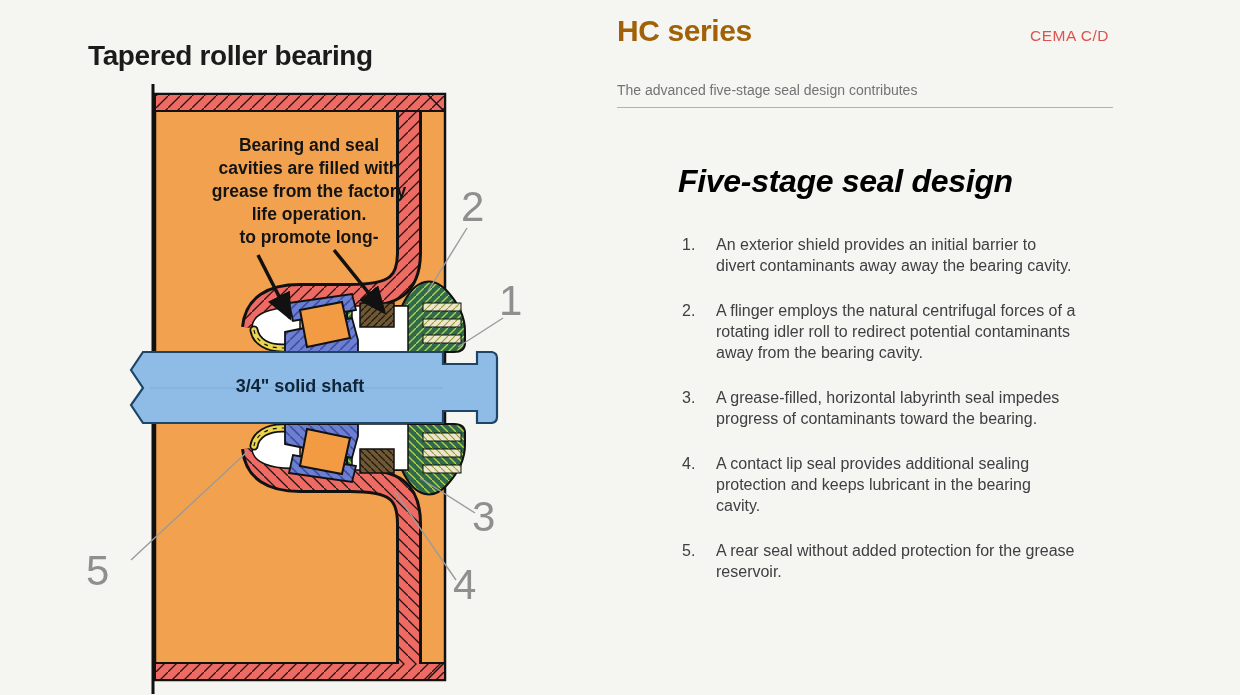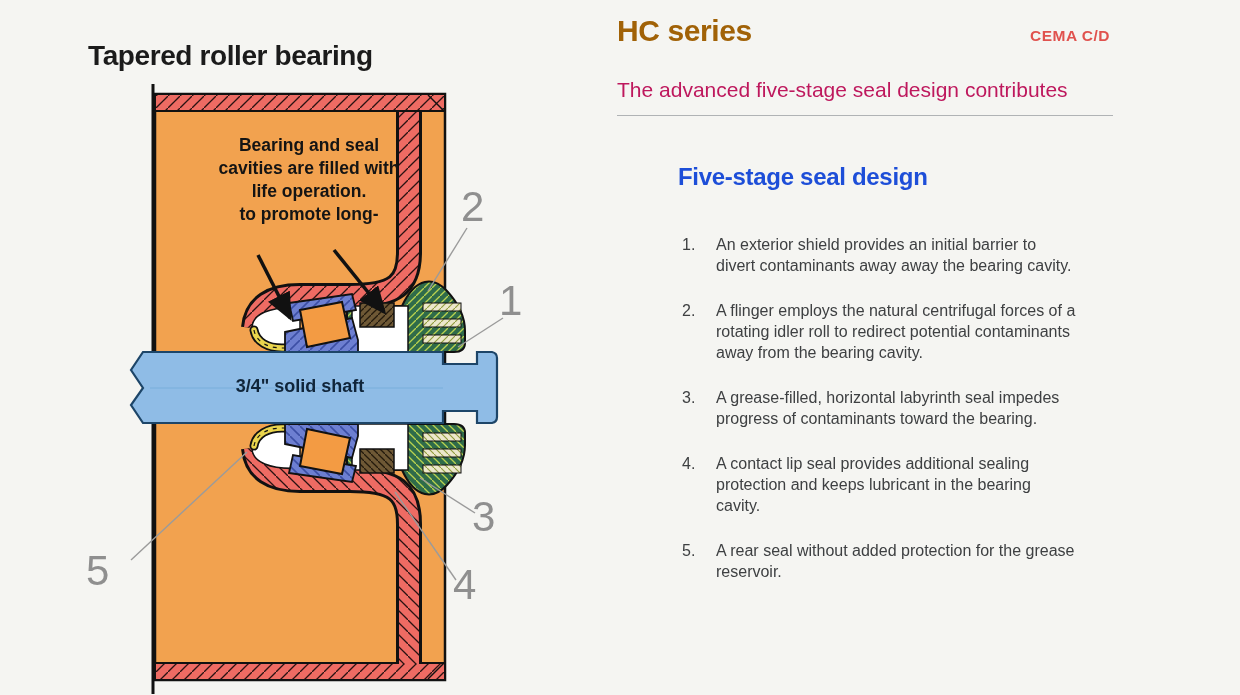--- a/index.html
+++ b/index.html
@@ -26,30 +26,31 @@
   .pnum.n1{left:499px;top:280px;}
   .pnum.n2{left:461px;top:186px;}
   .pnum.n3{left:472px;top:496px;}
   .pnum.n4{left:453px;top:564px;}
   .pnum.n5{left:86px;top:550px;}
   .series-title{
     position:absolute;left:617px;top:14px;font-size:30px;font-weight:bold;color:#a16207;
     letter-spacing:-0.4px;
   }
   .badge{
-    position:absolute;left:1030px;top:27px;font-size:15.5px;font-weight:bold;
+    position:absolute;left:1030px;top:27px;font-size:15.5px;font-weight:normal;
     color:#e0524e;letter-spacing:0.5px;text-align:right;
   }
   .subtitle{
-    position:absolute;left:617px;top:77px;width:496px;font-size:21px;
-    color:#be185d;line-height:26px;padding-bottom:12px;border-bottom:1.5px solid #b0b3b5;
+    position:absolute;left:617px;top:77px;width:496px;font-size:14px;
+    color:#737373;line-height:26px;padding-bottom:4px;border-bottom:1.5px solid #b0b3b5;
   }
   .section-title{
-    position:absolute;left:678px;top:163px;font-size:24px;font-weight:bold;color:#1d4ed8;
+    position:absolute;left:678px;top:163px;font-size:32px;font-weight:bold;color:#000000;
     letter-spacing:-0.3px;
+    font-style:italic;
   }
   .seal-list{position:absolute;left:682px;top:234px;width:440px;}
   .seal-item{display:flex;margin-bottom:24px;}
   .seal-item .num{
     width:24px;flex:0 0 24px;font-size:16px;color:#3e4042;line-height:21px;margin-right:10px;
   }
   .seal-item .txt{width:362px;font-size:16px;color:#3e4042;line-height:21px;}
 </style>
 </head>
 <body>
@@ -143,20 +144,21 @@
       <line x1="503" y1="318" x2="458" y2="347"></line>
       <line x1="475" y1="513" x2="420" y2="478"></line>
       <line x1="456" y1="580" x2="395" y2="492"></line>
       <line x1="131" y1="560" x2="247" y2="452"></line>
     </g>
   </svg>
 
   <div class="callout">
     <div>Bearing and seal</div>
     <div>cavities are filled with</div>
+    <div>grease from the factory</div>
     <div>life operation.</div>
     <div>to promote long-</div>
   </div>
   <div class="shaft-label">3/4" solid shaft</div>
   <div class="pnum n2">2</div>
   <div class="pnum n1">1</div>
   <div class="pnum n3">3</div>
   <div class="pnum n4">4</div>
   <div class="pnum n5">5</div>
 

